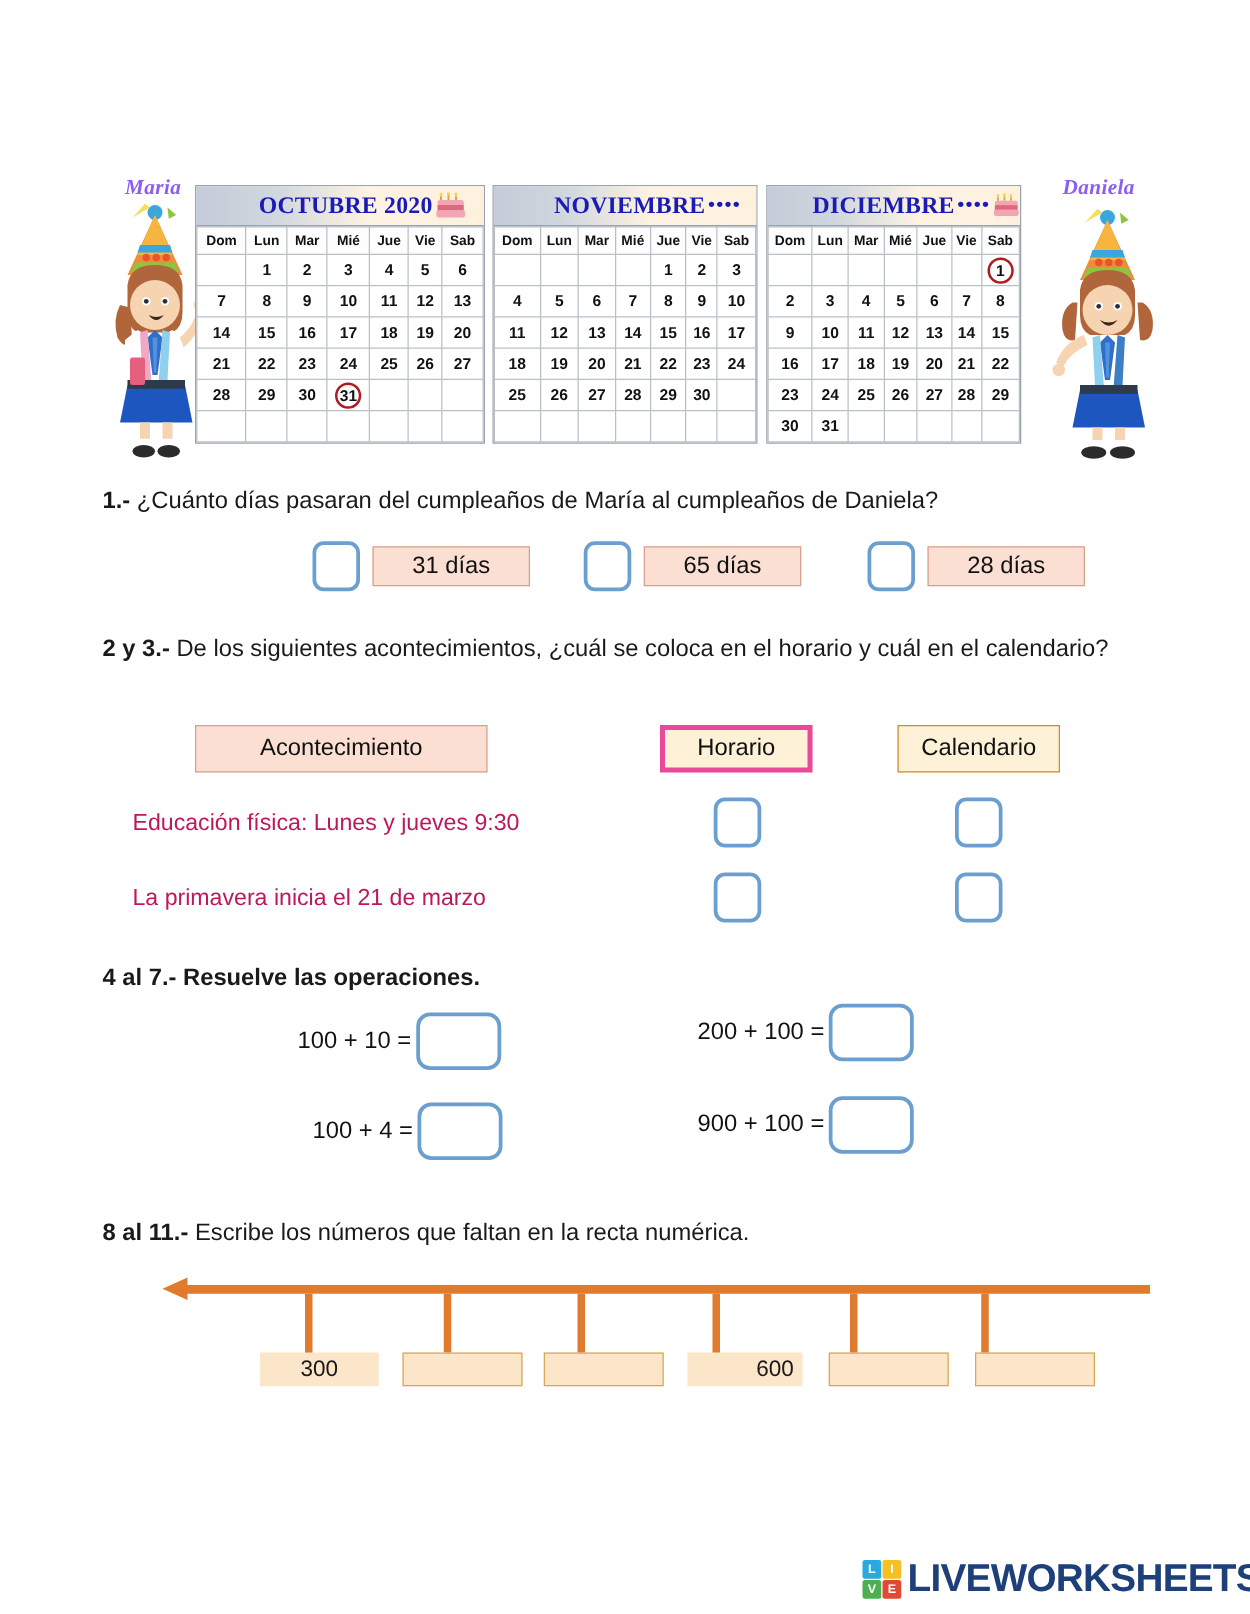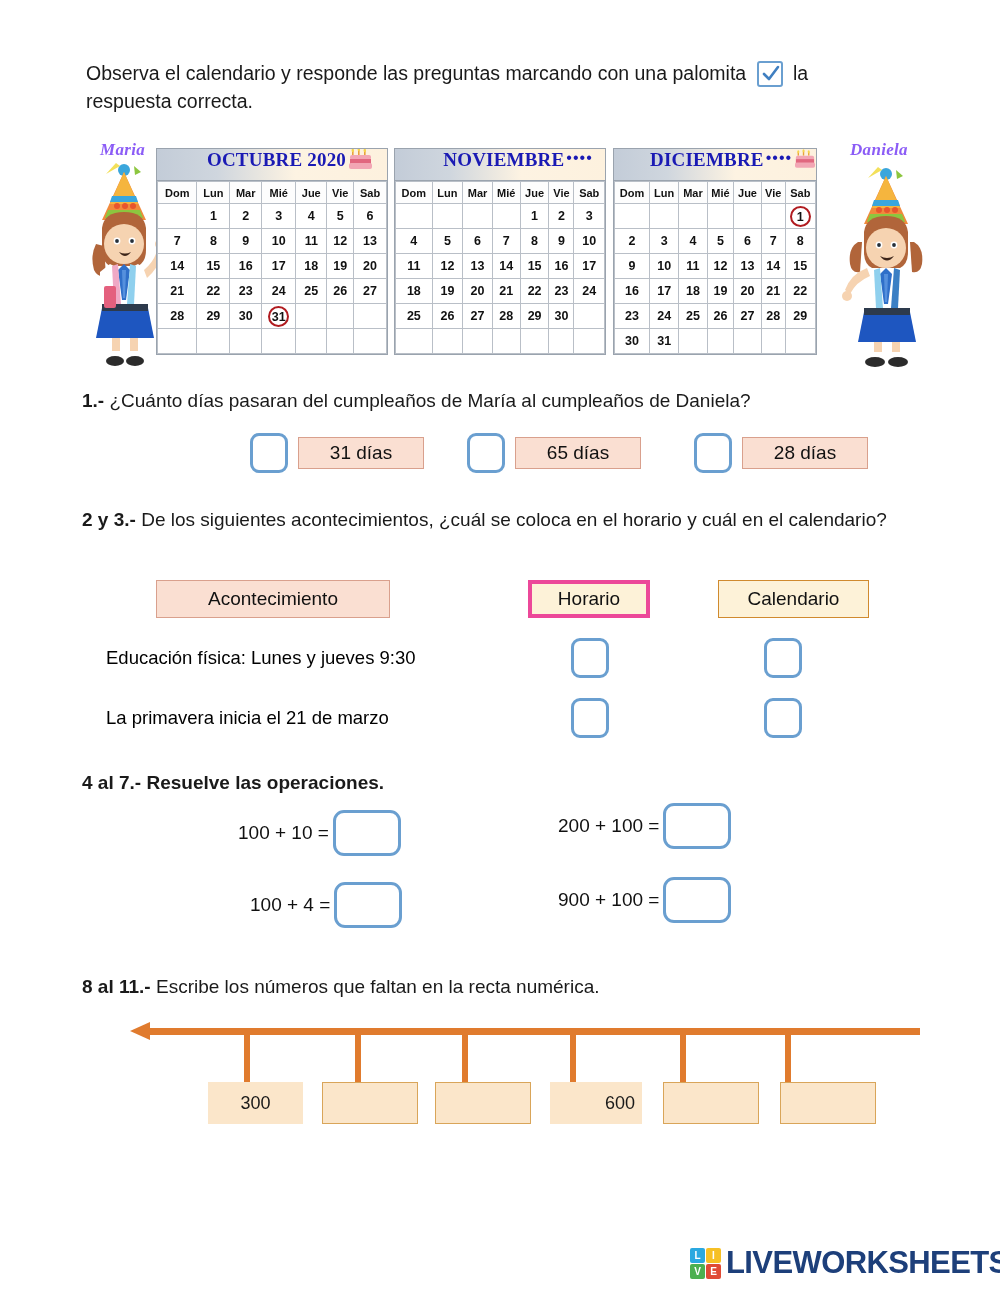--- a/index.html
+++ b/index.html
@@ -64,21 +64,21 @@
   }
   .cal-oct { left: 70px; width: 232px; }
   .cal-nov { left: 308px; width: 212px; }
   .cal-dic { left: 527px; width: 204px; }
 
   .cal-head {
     height: 32px;
     background: linear-gradient(to right, #c3ccd8 0%, #cfd6de 26%, #fdf3e2 60%, #fdf1de 100%);
     border-bottom: 1px solid #9aa3ae;
     position: relative;
-    display: flex; justify-content: center; padding-left: 36px;
+    display: flex; align-items: center; justify-content: center; padding-left: 36px;
   }
   .cal-title {
     font-family: "Liberation Serif", serif;
     font-weight: bold;
     font-size: 19px;
     color: #1a1ab4;
     letter-spacing: .2px;
     white-space: nowrap;
   }
   .cal-dots { color: #1a1ab4; font-size: 16px; letter-spacing: 1px; margin-left: 2px; }
@@ -149,26 +149,26 @@
   .q23 { left: 82px; top: 507px; width: 845px; }
 
   .hdr {
     position: absolute;
     display: flex; align-items: center; justify-content: center;
     font-size: 19px; color: #111;
     height: 38px;
   }
   .hdr-acont { left: 156px; top: 580px; width: 234px; background: #fadfd2; border: 1px solid #d9a08d; }
   .hdr-horario { left: 528px; top: 580px; width: 122px; background: #fdf2d8; border: 4px solid #ec4899; }
-  .hdr-calendario { left: 718px; top: 580px; width: 151px; background: #fdf2d8; border: 1px solid #d08a2e; }
+  .hdr-calendario { left: 718px; top: 580px; width: 130px; background: #fdf2d8; border: 1px solid #d08a2e; }
 
   .row-label {
     position: absolute;
     font-size: 18.5px;
-    color: #000000;
+    color: #be185d;
   }
   .row-1-label { left: 106px; top: 647px; }
   .row-2-label { left: 106px; top: 707px; }
 
   .cb {
     position: absolute;
     width: 38px; height: 40px;
     border: 3px solid #6a9fd0;
     border-radius: 9px;
     background: #fff;
@@ -211,21 +211,21 @@
     width: 0; height: 0;
     border-top: 9px solid transparent;
     border-bottom: 9px solid transparent;
     border-right: 20px solid #e07b2e;
   }
   .nl-tick {
     position: absolute; top: 25px; width: 6px; height: 50px;
     background: #e07b2e;
   }
   .nl-box {
-    position: absolute; top: 72px; height: 42px;
+    position: absolute; top: 72px; height: 27px;
     display: flex; align-items: center; justify-content: center;
     font-size: 18px; color: #1a1a1a;
     background: #fbe6ca;
   }
   .nl-box.filled { background: #fbe6ca; border: none; }
   .nl-box.blank { background: #fbe6ca; border: 1px solid #d9a559; }
 
   
   .lw-logo {
     position: absolute; left: 690px; top: 1245px;
@@ -252,30 +252,20 @@
     font-size: 31px; font-weight: bold; letter-spacing: -0.6px;
     color: #1d3f7a;
     font-family: "Liberation Sans", sans-serif;
   }
 </style>
 </head>
 <body>
 
 <div class="page">
 
-  <div class="intro">
-    <span>Observa el calendario y responde las preguntas marcando con una palomita</span>
-    <span class="inline-check">
-      <svg width="20" height="20" viewBox="0 0 20 20" aria-hidden="true">
-        <path d="M3 10 L8 15 L17 3" stroke="#3f7fc1" stroke-width="2.6" fill="none" stroke-linecap="round" stroke-linejoin="round"></path>
-      </svg>
-    </span>
-    <span>la</span>
-    <span class="line">respuesta correcta.</span>
-  </div>
 
   <div class="cal-band">
 
     <div class="char-name char-maria-name">Maria</div>
     <div class="char-name char-daniela-name">Daniela</div>
 
     <svg class="kid kid-maria" viewBox="0 0 78 210">
 
       <circle cx="38" cy="12" r="6" fill="#3aa6dc"></circle>
       <path d="M20 16 L30 5 L34 8 Z" fill="#f3e05a"></path>

